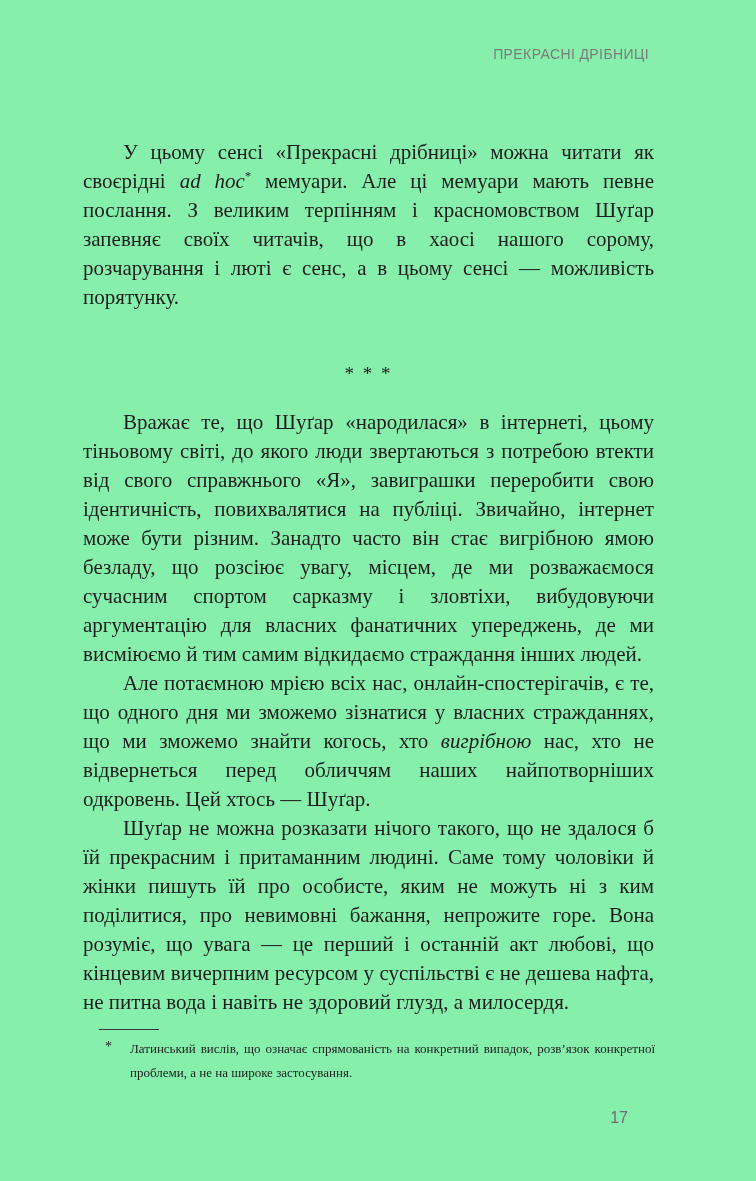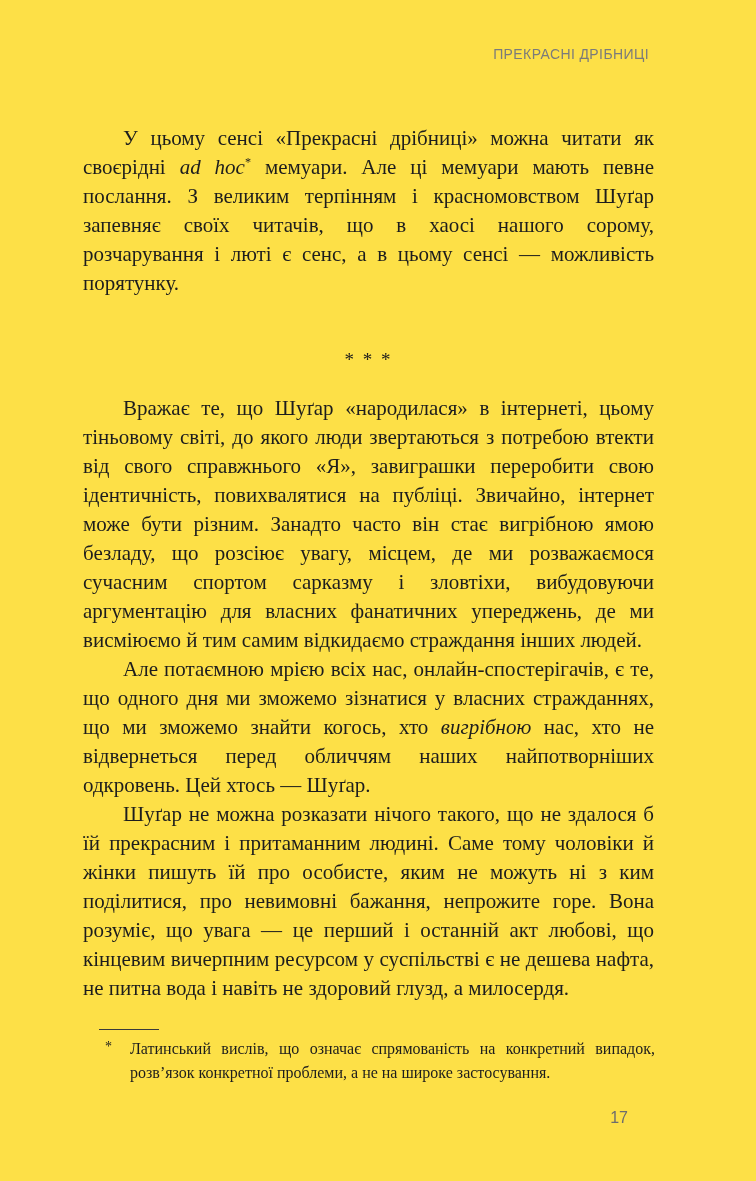--- a/index.html
+++ b/index.html
@@ -1,39 +1,39 @@
 <!DOCTYPE html>
 <html lang="uk"><head>
 <meta charset="utf-8">
 <style>
   html, body { margin: 0; padding: 0; background: #e8e8e8; }
   .page {
     position: relative;
     width: 756px;
     height: 1181px;
     margin: 0 auto;
-    background: #fde047;
+    background: #86efac;
     font-family: "Liberation Serif", serif;
     overflow: hidden;
     text-decoration: underline;
   }
   .running-header {
     position: absolute;
     top: 46px;
     right: 107px;
     font-family: "Liberation Sans", sans-serif;
     font-size: 14px;
     letter-spacing: 0.4px;
     color: #7b7b7b;
     white-space: nowrap;
   }
   .body-text {
     position: absolute;
     left: 83px;
-    top: 124px;
+    top: 138px;
     width: 571px;
     font-size: 21px;
     line-height: 29px;
     color: #1d1d1d;
     text-align: justify;
   }
   .body-text p {
     margin: 0;
     padding: 0;
     text-indent: 40px;
@@ -73,21 +73,21 @@
   }
   .fn-marker {
     width: 25px;
     margin-left: 22px;
     flex: 0 0 auto;
     font-size: 14px;
     padding-top: 2px;
   }
   .fn-text {
     flex: 1 1 auto;
-    font-size: 16px;
+    font-size: 13px;
     line-height: 23.5px;
     text-align: justify;
   }
   .page-number {
     position: absolute;
     top: 1109px;
     right: 128px;
     font-family: "Liberation Sans", sans-serif;
     font-size: 16px;
     color: #6d6d6d;

